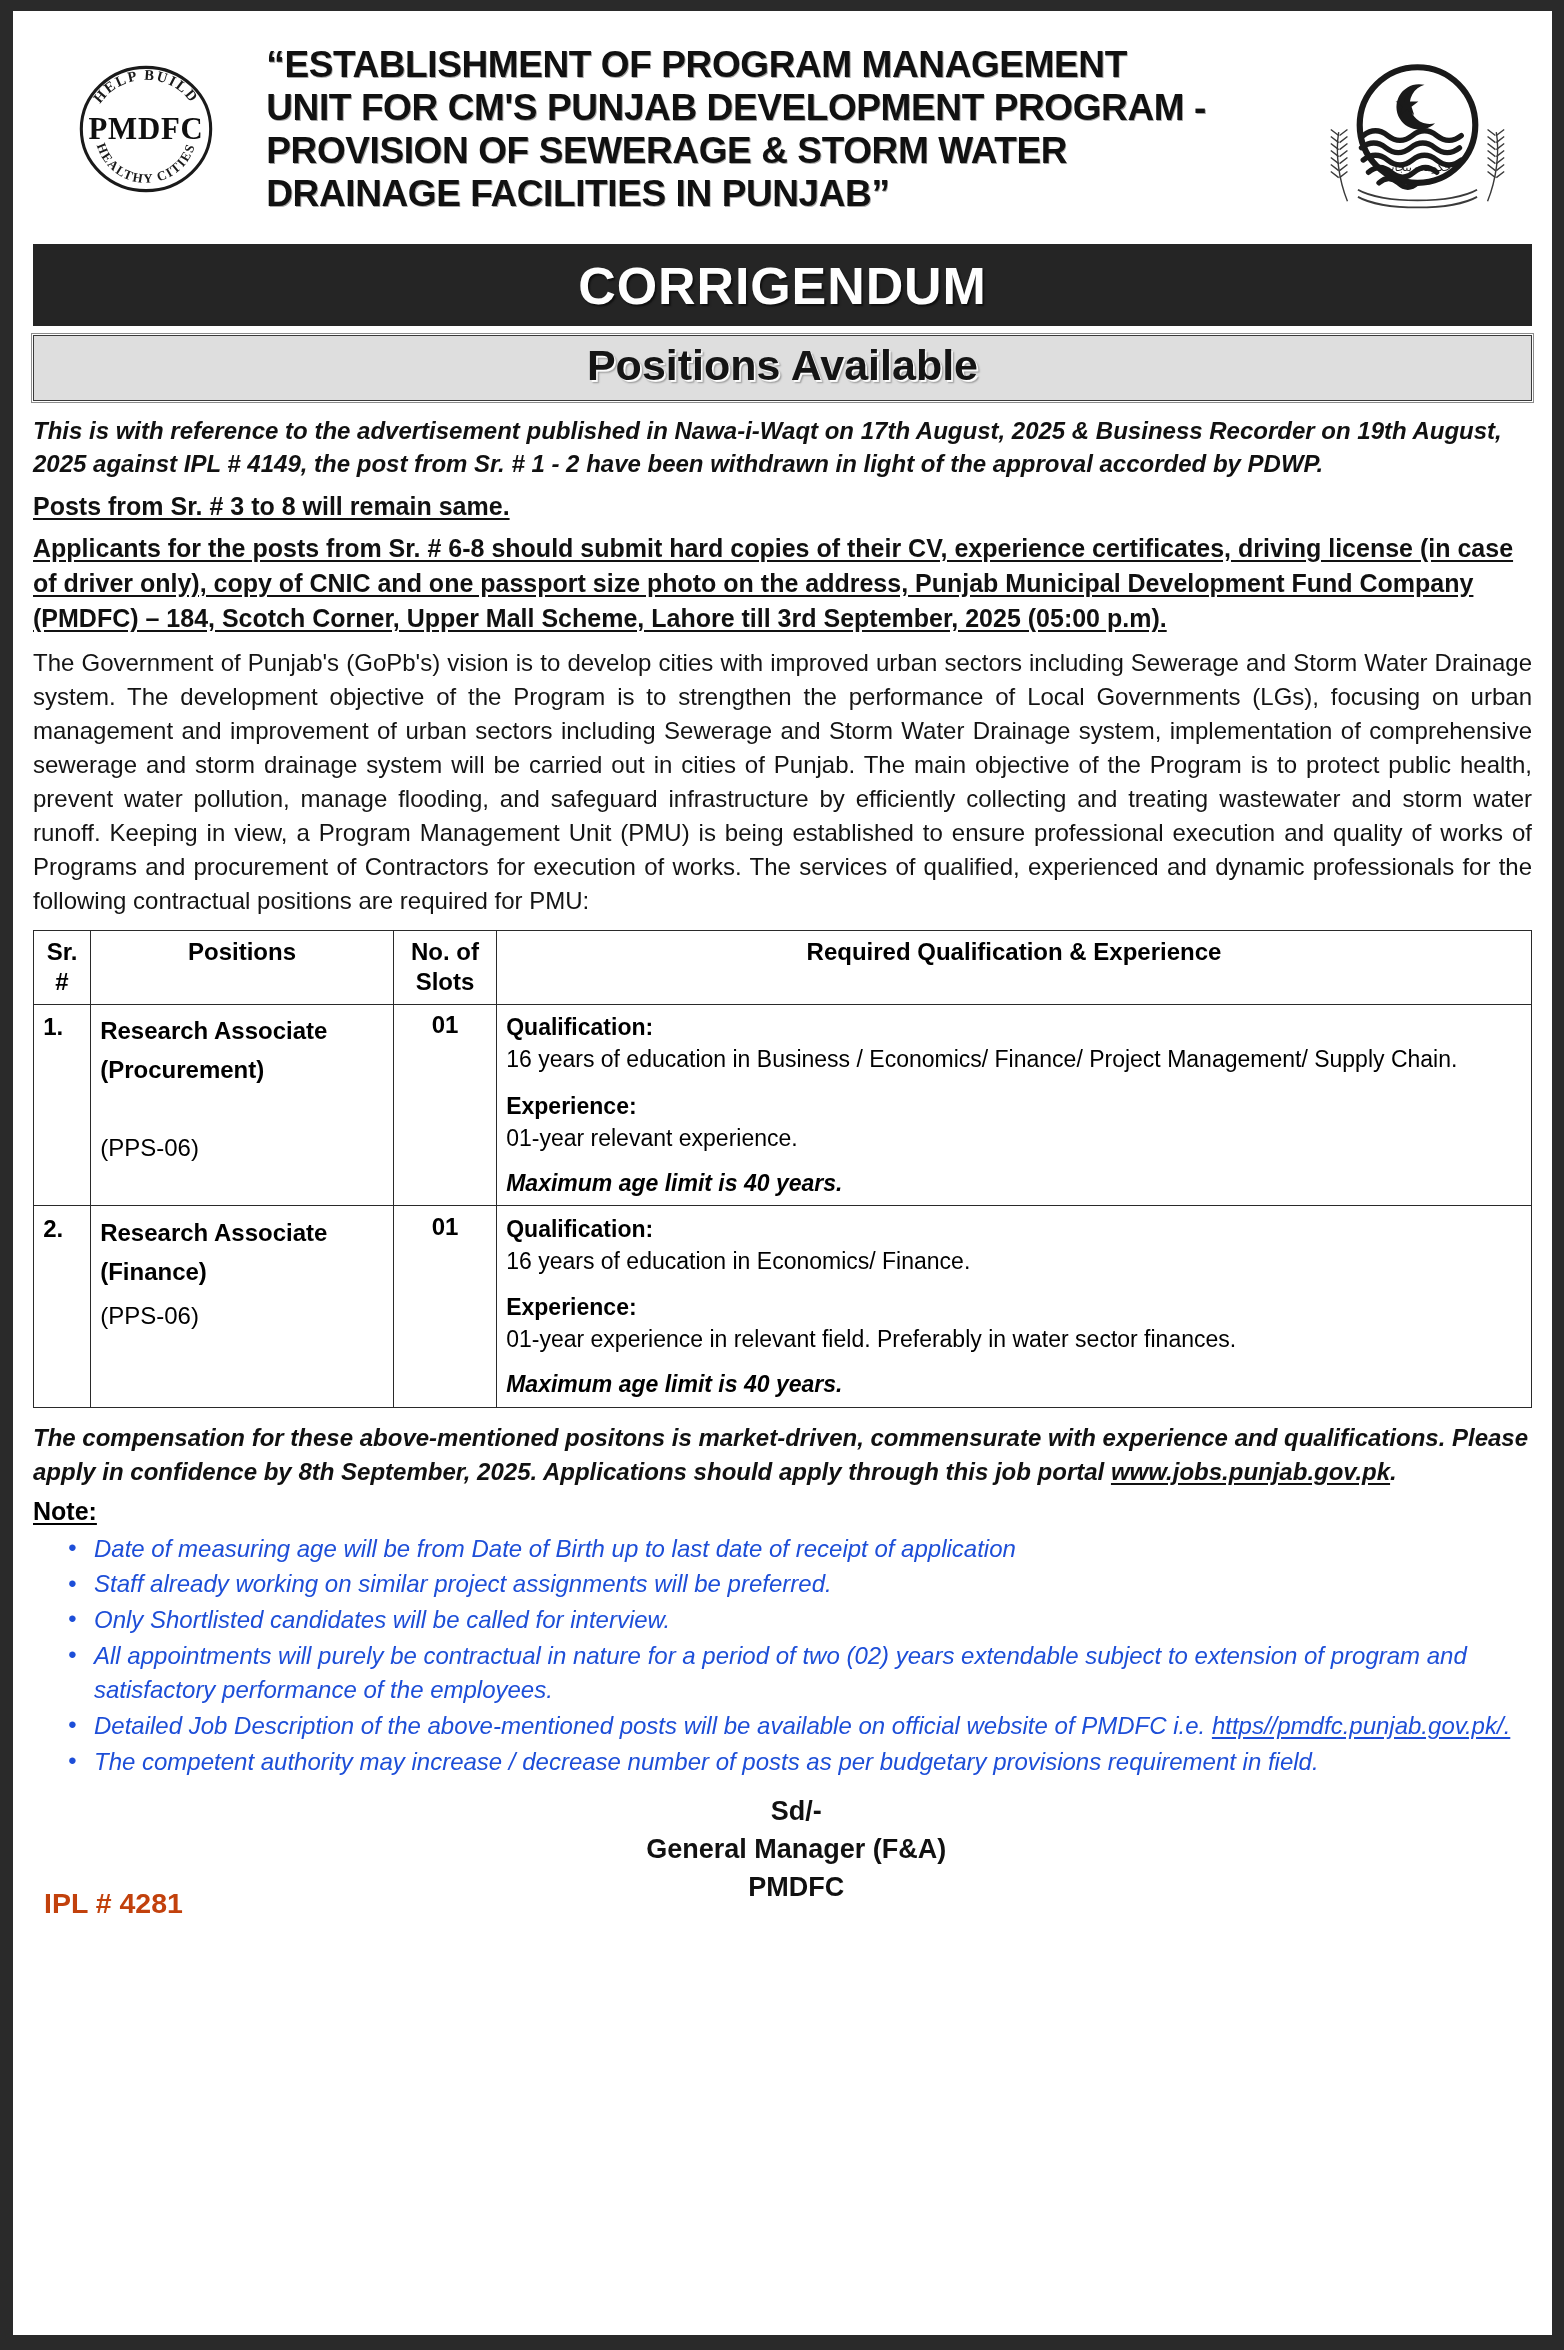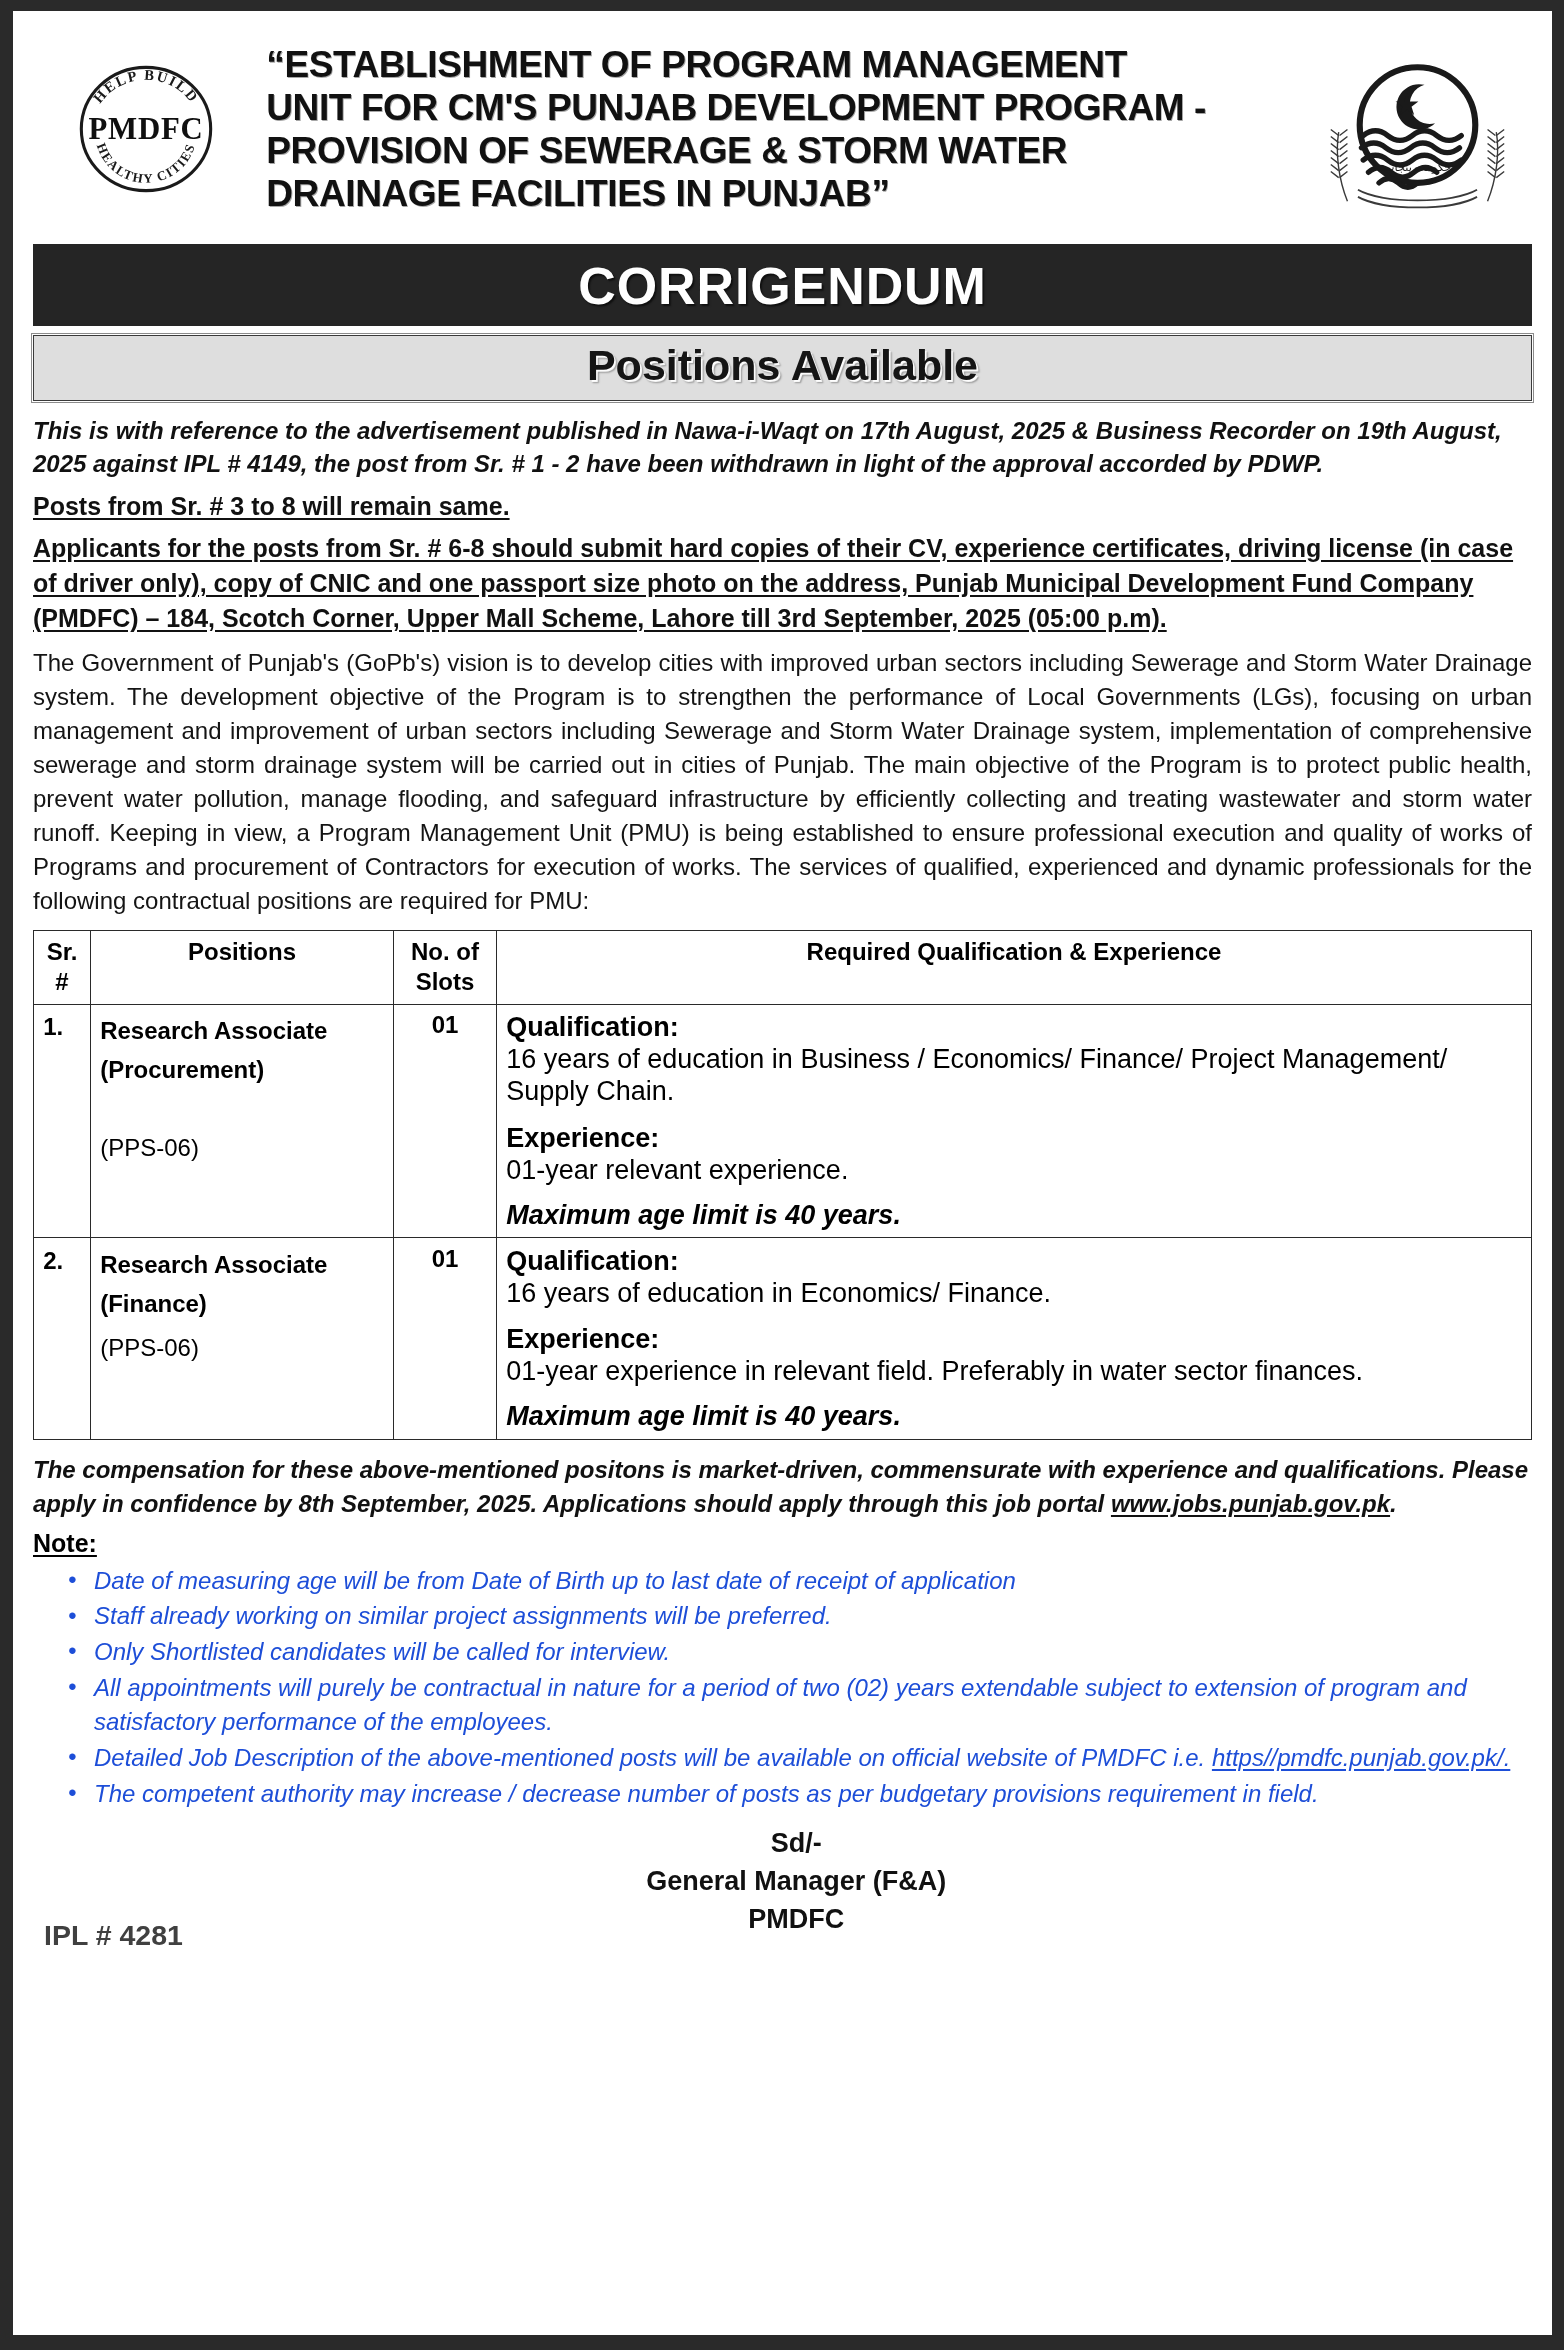--- a/index.html
+++ b/index.html
@@ -133,21 +133,21 @@
   }
   th.c-sr   { width: 57px; text-align: left; }
   th.c-pos  { width: 303px; }
   th.c-slot { width: 103px; }
   th.c-req  { width: auto; }
 
   td.sr   { font-weight: bold; font-size: 24px; line-height: 31px; }
   td.pos  { font-weight: bold; font-size: 24px; line-height: 39px; }
   td.pos .scale { font-weight: normal; display: block; margin-top: 39px; }
   td.slots{ font-weight: bold; font-size: 24px; text-align: center; vertical-align: middle; }
-  td.req  { font-size: 27px; line-height: 32px; }
+  td.req  { font-size: 23px; line-height: 32px; }
   td.req .lbl { font-weight: bold; display: block; }
   td.req .val { display: block; }
   td.req .grp { margin-top: 14.7px; }
   td.req .age { font-weight: bold; font-style: italic; display: block; margin-top: 13px; }
 
   
   .comp-para {
     font-weight: bold;
     font-style: italic;
     font-size: 24px;
@@ -197,21 +197,21 @@
     line-height: 38px;
     color: #111;
     padding-left: 27.5px;
   }
   .signoff .ipl {
     position: absolute;
     left: 11px;
     bottom: 9.2px;
     font-weight: bold;
     font-size: 28.5px;
-    color: #404040;
+    color: #c2410c;
   }
 
   
   .seal { width: 154px; height: 154px; }
   .punjab { width: 193px; height: 162px; }
 </style>
 </head>
 <body>
 
 <div class="page">

